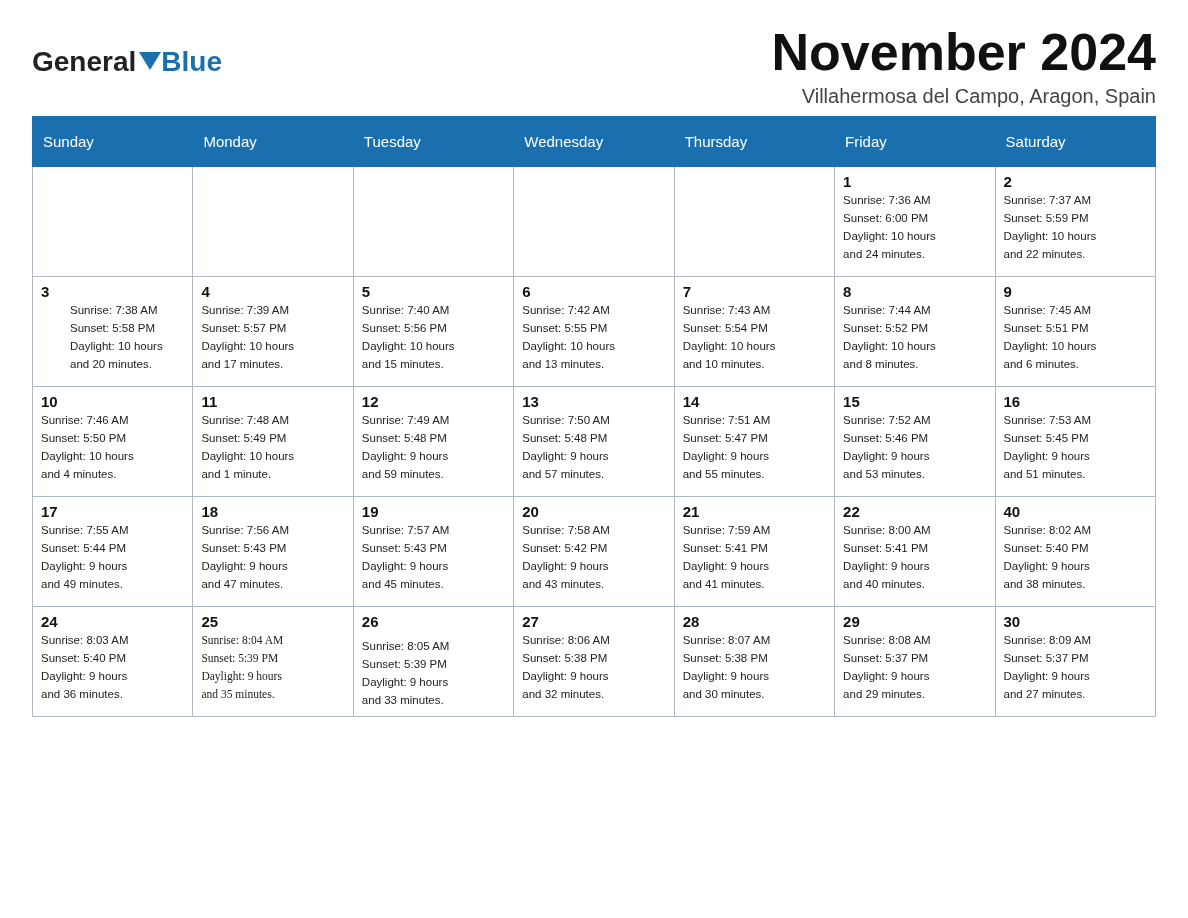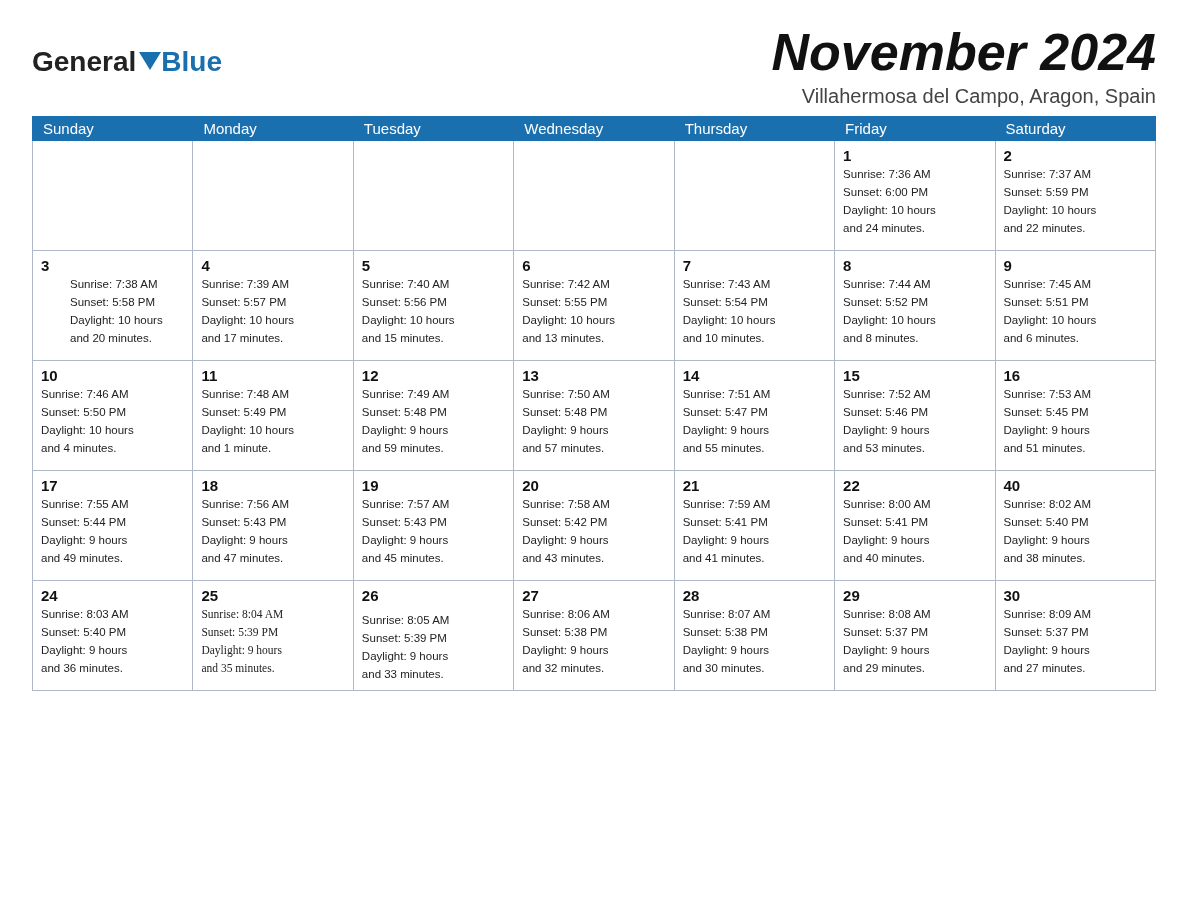--- a/index.html
+++ b/index.html
@@ -38,38 +38,37 @@
       align-items: center;
     }
     .title-block {
       text-align: right;
     }
     .month-title {
       font-size: 52px;
       font-weight: bold;
       color: #111;
       line-height: 1.1;
-      font-style: italic;
     }
     .location-title {
       font-size: 20px;
       color: #444;
       margin-top: 4px;
     }
     .calendar-table {
       width: 100%;
       border-collapse: collapse;
       margin-top: 8px;
     }
     .calendar-table th {
       background-color: #1a6faf;
       color: #fff;
       font-size: 15px;
       font-weight: normal;
-      padding: 3px 10px;
+      padding: 16px 10px;
       text-align: left;
       border: 1px solid #1a6faf;
     }
     .calendar-table td {
       border: 1px solid #b0b8c8;
       vertical-align: top;
       padding: 6px 8px;
       width: calc(100% / 7);
       height: 110px;
     }

